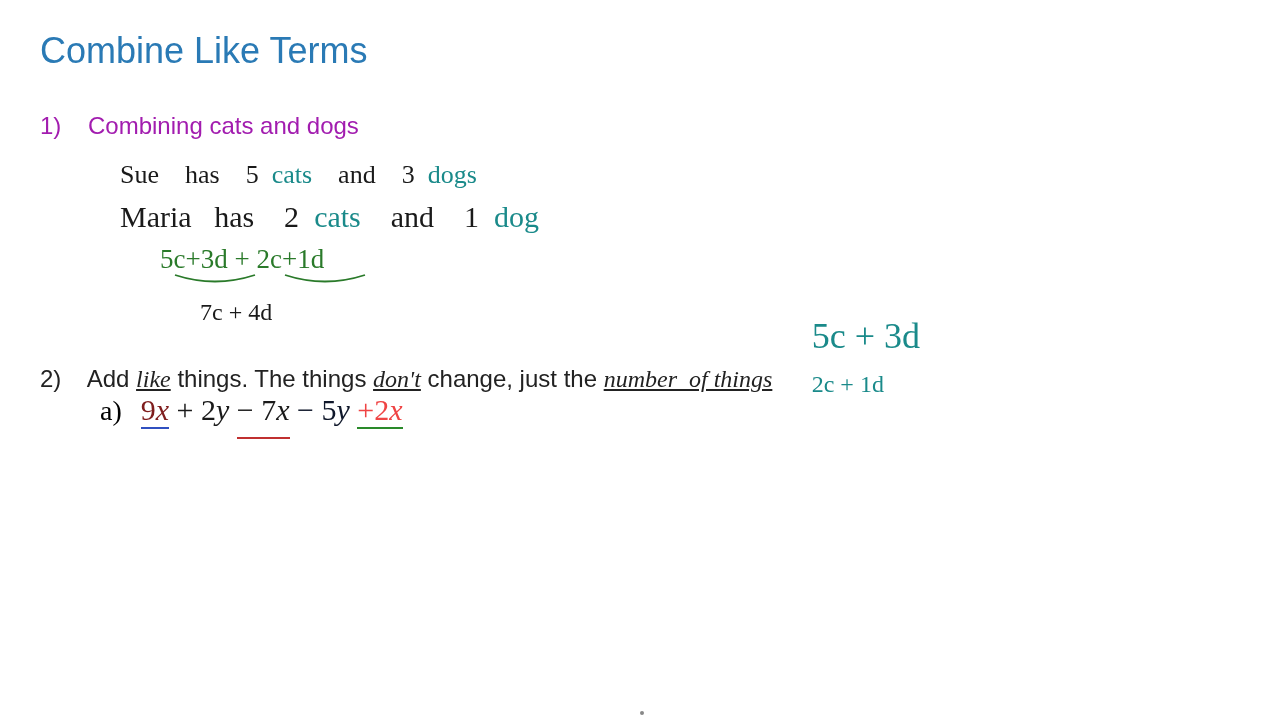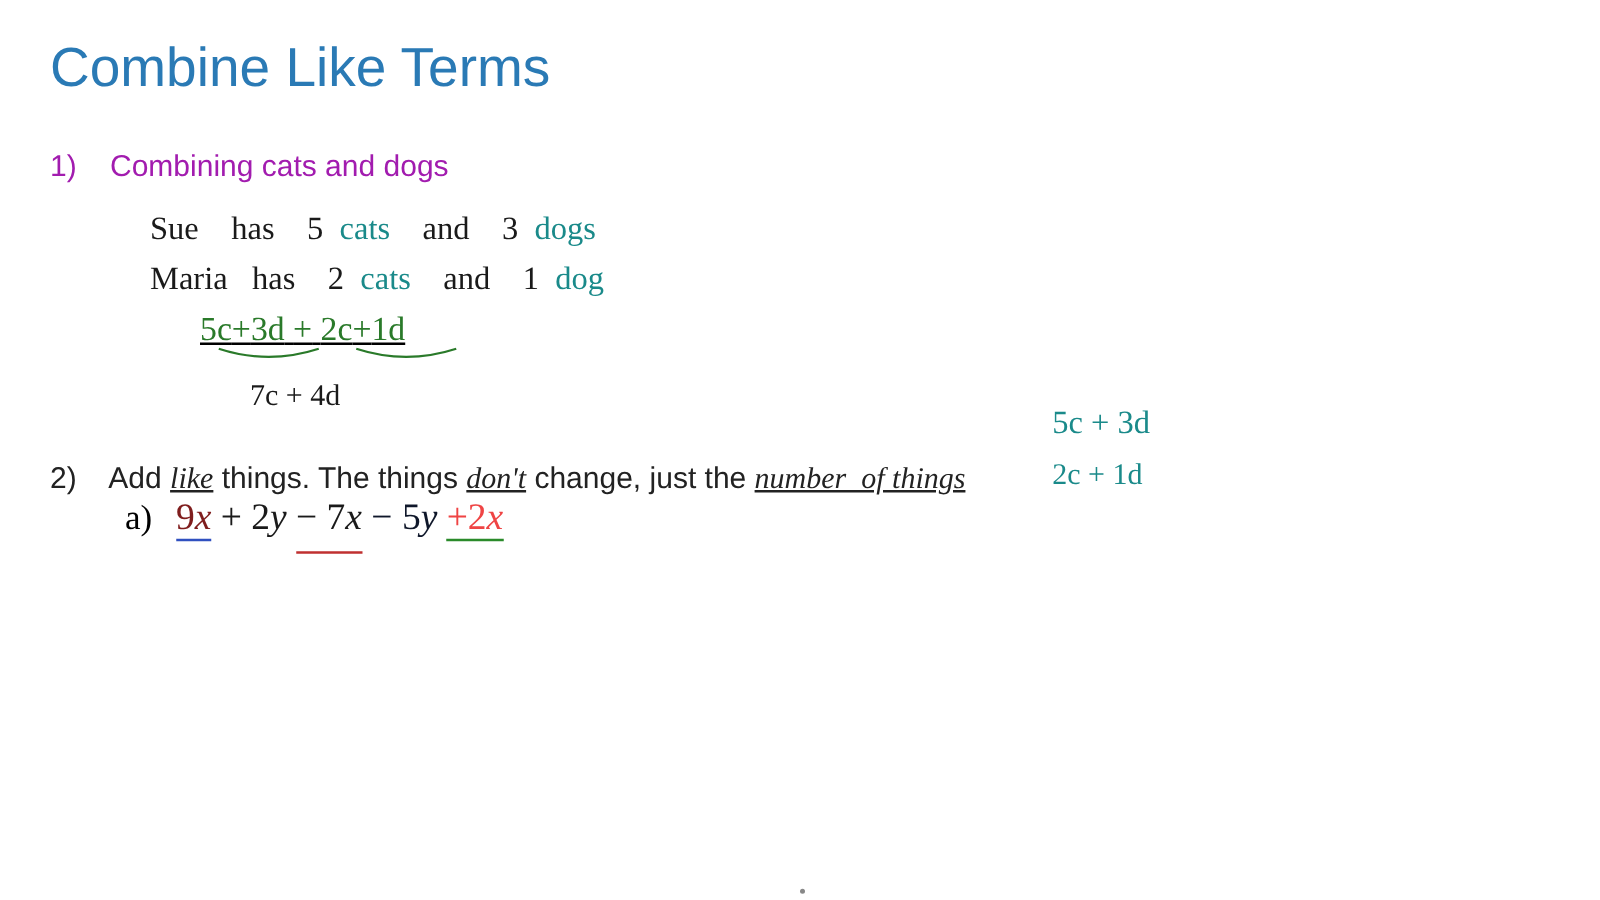--- a/index.html
+++ b/index.html
@@ -12,21 +12,21 @@
       font-family: 'Georgia', serif;
       position: relative;
     }
 
     .page-container {
       padding: 30px 40px;
       position: relative;
     }
 
     .page-title {
-      font-size: 44px;
+      font-size: 36px;
       color: #2a7ab5;
       font-weight: normal;
       margin-bottom: 40px;
       font-family: 'Arial', sans-serif;
     }
 
     .section {
       margin-bottom: 40px;
     }
 
@@ -105,46 +105,46 @@
       <span style="margin-right:20px;">1)</span>
       <span>Combining cats and dogs</span>
     </div>
 
     <div class="content-area" style="position:relative;">
 
       <div class="math-line handwritten" style="margin-bottom:10px; font-size:26px; color:#1a1a1a;margin-top:12px;">
         <span>Sue &nbsp;&nbsp; has &nbsp;&nbsp; 5 &nbsp;</span><span class="teal">cats</span><span> &nbsp;&nbsp; and &nbsp;&nbsp; 3 &nbsp;</span><span class="teal">dogs</span>
       </div>
 
-      <div class="math-line handwritten" style="margin-bottom:10px; font-size:26px; color:#1a1a1a;">
+      <div class="math-line handwritten" style="margin-bottom:10px; font-size:30px; color:#1a1a1a;">
         <span>Maria &nbsp; has &nbsp;&nbsp; 2 &nbsp;</span><span class="teal">cats</span><span> &nbsp;&nbsp; and &nbsp;&nbsp; 1 &nbsp;</span><span class="teal">dog</span>
       </div>
 
       <div class="curly-brace-area">
-        <div style="display:flex; align-items:flex-end;text-decoration:underline;">
+        <div style="display:flex; align-items:flex-end;">
 
           <span class="handwritten" style="font-size:27px; color:#2a7a2a; position:relative;">
             <span>5c</span><span>+</span><span>3d</span>
             <span> +</span>
             <span>2c</span><span>+</span><span>1d</span>
           </span>
         </div>
 
         <svg width="300" height="55" style="display:block; margin-top:-5px; margin-left:10px;">
 
           <path d="M 5 5 Q 45 18 85 5" stroke="#2a7a2a" stroke-width="1.8" fill="none"></path>
 
           <path d="M 115 5 Q 155 18 195 5" stroke="#2a7a2a" stroke-width="1.8" fill="none"></path>
 
           <text x="30" y="50" font-family="Comic Sans MS, cursive" font-size="24" fill="#1a1a1a">7c + 4d</text>
         </svg>
       </div>
 
       <div class="right-side">
-        <div class="right-eq teal handwritten" style="margin-bottom:14px; font-size:26px;">5c + 3d</div>
+        <div class="right-eq teal handwritten" style="margin-bottom:14px; font-size:36px;">5c + 3d</div>
         <div class="right-eq teal handwritten" style="font-size:24px;">2c + 1d</div>
       </div>
 
     </div>
   </div>
 
   <div class="section" style="margin-top: 20px;">
     <div class="section-2-text">
       <span style="margin-right:20px; font-size:24px;">2)</span>
       <span>Add </span>

